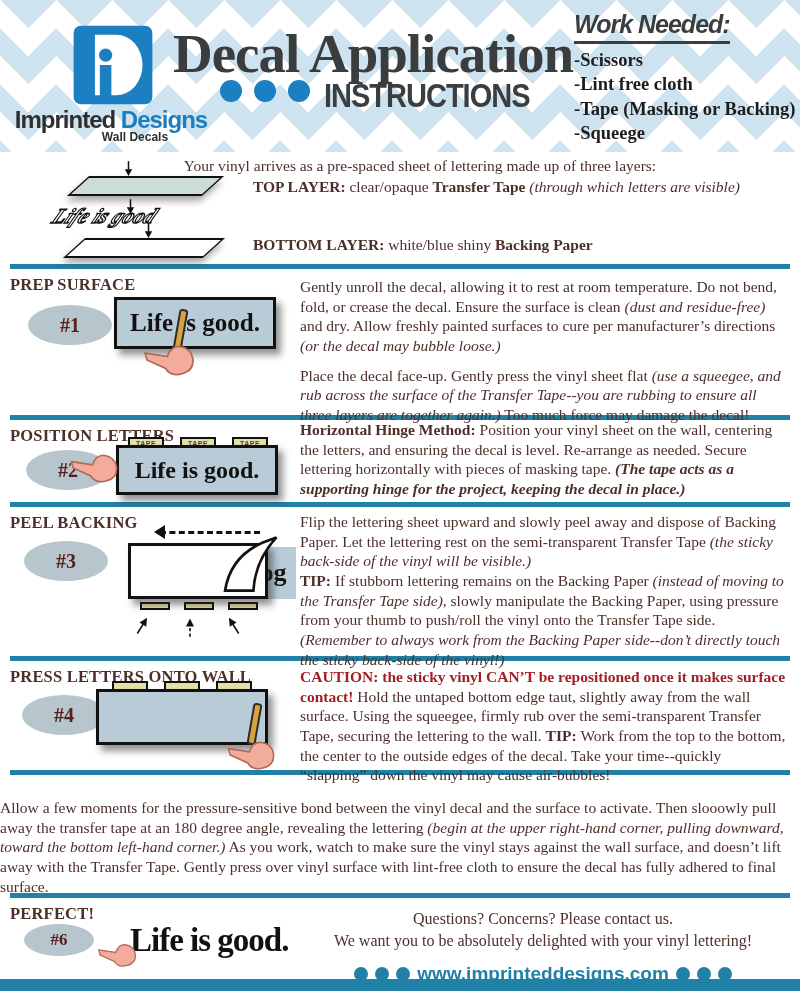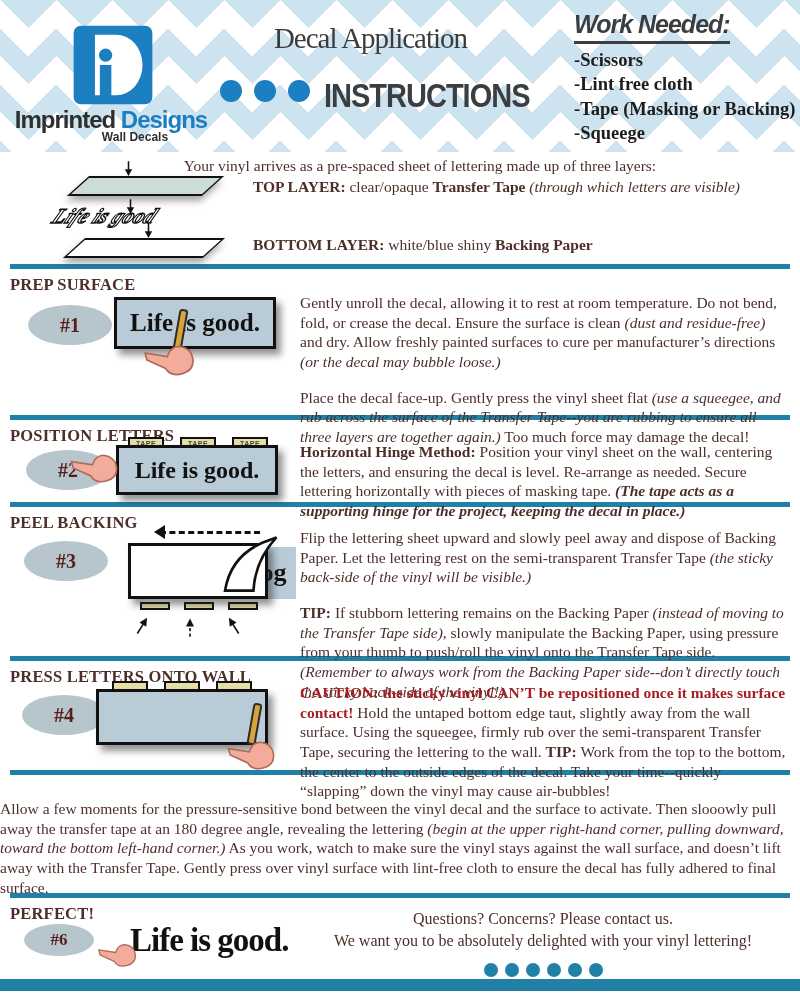--- a/index.html
+++ b/index.html
@@ -25,22 +25,22 @@
       linear-gradient(225deg, var(--chevron) 25%, transparent 25%) -28px 0/56px 56px,
       linear-gradient(315deg, var(--chevron) 25%, transparent 25%) 0 0/56px 56px,
       linear-gradient(45deg,  var(--chevron) 25%, transparent 25%) 0 0/56px 56px,
       #fff;}
   .logo-wrap{position:absolute;left:72px;top:24px}
   .brand-line{position:absolute;left:6px;top:106px;width:210px;text-align:center;
     font-family:"Liberation Sans",sans-serif;font-weight:bold;font-size:24px;letter-spacing:-1px;color:#2e2e2e}
   .brand-line .accent{color:var(--accent-blue)}
   .brand-sub{position:absolute;left:60px;top:130px;width:150px;text-align:center;
     font-family:"Liberation Sans",sans-serif;font-weight:bold;font-size:12px;color:#2e2e2e}
-  .title{position:absolute;left:168px;top:22px;width:405px;text-align:center;
-    font-size:29px;font-weight:normal;color:#3a3c3e;letter-spacing:-1px;white-space:nowrap}
+  .title{position:absolute;left:168px;top:22px;width:405px;text-align:right;
+    font-size:55px;font-weight:bold;color:#3a3c3e;letter-spacing:-1px;white-space:nowrap}
   .title-row2{position:absolute;left:220px;top:80px;display:flex;align-items:flex-start;gap:14px}
   .dots{display:flex;gap:12px}
   .dots i{width:22px;height:22px;border-radius:50%;background:var(--accent-blue)}
   .subtitle{font-family:"Liberation Sans",sans-serif;font-weight:bold;font-size:29px;
     letter-spacing:-1px;color:var(--charcoal);transform:scaleY(1.12)}
   .tools{position:absolute;left:574px;top:10px;width:220px}
   .tools-heading{display:inline-block;font-family:"Liberation Sans",sans-serif;font-weight:bold;
     font-style:italic;font-size:25px;letter-spacing:-1px;color:var(--charcoal);
     border-bottom:3px solid var(--charcoal);padding-bottom:2px;margin-bottom:4px}
   .tools ul{list-style:none}
@@ -61,21 +61,21 @@
   .a1{left:92px;top:-6px}.a2{left:94px;top:32px}.a3{left:112px;top:56px}
 
   
   .divider{height:5px;background:var(--teal);margin:0 10px}
   .bottom-bar{height:12px;background:var(--teal)}
 
   
   .step{display:flex;color:var(--maroon)}
   .step-left{position:relative;width:300px;flex:none}
   .step-right{flex:1;padding:8px 14px 0 0}
-  .step-right p{font-size:15.5px;line-height:1.27;margin:16px 0 10px}
+  .step-right p{font-size:15.5px;line-height:1.27;margin:0 0 10px}
   .step-right p.tight{margin-bottom:0}
   .b{font-weight:bold}.i{font-style:italic}
   .step-title{position:absolute;left:10px;top:6px;font-weight:bold;font-size:16.5px;
     letter-spacing:.2px;white-space:nowrap}
   .badge{position:absolute;width:84px;height:40px;border-radius:50%;background:var(--badge);
     display:flex;align-items:center;justify-content:center;font-weight:bold;font-size:20px;color:#57201c}
   .badge.small{width:70px;height:32px;font-size:17px}
   .panel{position:absolute;background:var(--panel);border:3px solid #111;
     box-shadow:5px 6px 7px rgba(40,40,40,.5);display:flex;align-items:center;justify-content:center;
     font-weight:bold;color:#111;white-space:nowrap;z-index:1}
@@ -193,21 +193,21 @@
       <div class="step-title">POSITION LETTERS</div>
       <div class="badge" style="left:26px;top:30px">#2</div>
       <div class="tape" style="left:128px;top:17px">TAPE</div>
       <div class="tape" style="left:180px;top:17px">TAPE</div>
       <div class="tape" style="left:232px;top:17px">TAPE</div>
       <div class="panel" style="left:116px;top:25px;width:162px;height:50px;font-size:24px">Life is good.</div>
       <svg class="hand" style="left:66px;top:32px" width="56" height="32" viewBox="0 0 64 40">
         <path d="M4 12 L30 16 Q34 4 44 4 Q58 6 60 18 Q62 32 48 36 Q34 40 28 30 L6 20 Z" fill="#f3ac9b" stroke="#b06a55" stroke-width="2"></path>
       </svg>
     </div>
-    <div class="step-right" style="padding-top:6px">
+    <div class="step-right" style="padding-top:0">
       <p><span class="b">Horizontal Hinge Method: </span><span>Position your vinyl sheet on the wall, centering the letters, and ensuring the decal is level. Re-arrange as needed. Secure lettering horizontally with pieces of masking tape. </span><span class="b i">(The tape acts as a supporting hinge for the project, keeping the decal in place.)</span></p>
     </div>
   </section>
 
   <div class="divider"></div>
 
   <section class="step" style="height:149px">
     <div class="step-left">
       <div class="step-title">PEEL BACKING</div>
       <div class="badge" style="left:24px;top:34px">#3</div>
@@ -255,21 +255,21 @@
       </svg>
     </div>
     <div class="step-right" style="padding-top:6px">
       <p><span class="b" style="color: rgb(164, 31, 36);">CAUTION: </span><span class="b" style="color: rgb(164, 31, 36);">the sticky vinyl CAN’T be repositioned once it makes surface contact!</span><span>  Hold the untaped bottom edge taut, slightly away from the wall surface. Using the squeegee, firmly rub over the semi-transparent Transfer Tape, securing the lettering to the wall. </span><span class="b">TIP: </span><span>Work from the top to the bottom, the center to the outside edges of the decal. Take your time--quickly “slapping” down the vinyl may cause air-bubbles!</span></p>
     </div>
   </section>
 
   <div class="divider"></div>
 
   <section class="step" style="height:118px">
-    <div class="step-right" style="padding-top:8px">
+    <div class="step-right" style="padding-top:23px">
       <p><span>Allow a few moments for the pressure-sensitive bond between the vinyl decal and the surface to activate. Then slooowly pull away the transfer tape at an 180 degree angle, revealing the lettering </span><span class="i">(begin at the upper right-hand corner, pulling downward, toward the bottom left-hand corner.)</span><span> As you work, watch to make sure the vinyl stays against the wall surface, and doesn’t lift away with the Transfer Tape. Gently press over vinyl surface with lint-free cloth to ensure the decal has fully adhered to final surface.</span></p>
     </div>
   </section>
 
   <div class="divider"></div>
 
   <section class="step" style="height:81px">
     <div class="step-left">
       <div class="step-title">PERFECT!</div>
       <div class="badge small" style="left:24px;top:26px">#6</div>
@@ -278,20 +278,21 @@
       </svg>
       <div class="free-decal" style="left:130px;top:24px;font-size:33px;letter-spacing:-1px">Life is good.</div>
     </div>
     <div class="final-right">
       <div class="line">Questions? Concerns? Please contact us.</div>
       <div class="line">We want you to be absolutely delighted with your vinyl lettering!</div>
       <div class="site-row">
         <span class="wdot"></span>
         <span class="wdot"></span>
         <span class="wdot"></span>
+        <span class="site-url">www.imprinteddesigns.com</span>
         <span class="wdot"></span>
         <span class="wdot"></span>
         <span class="wdot"></span>
       </div>
     </div>
   </section>
 
   <div class="bottom-bar"></div>
 
 </div>

